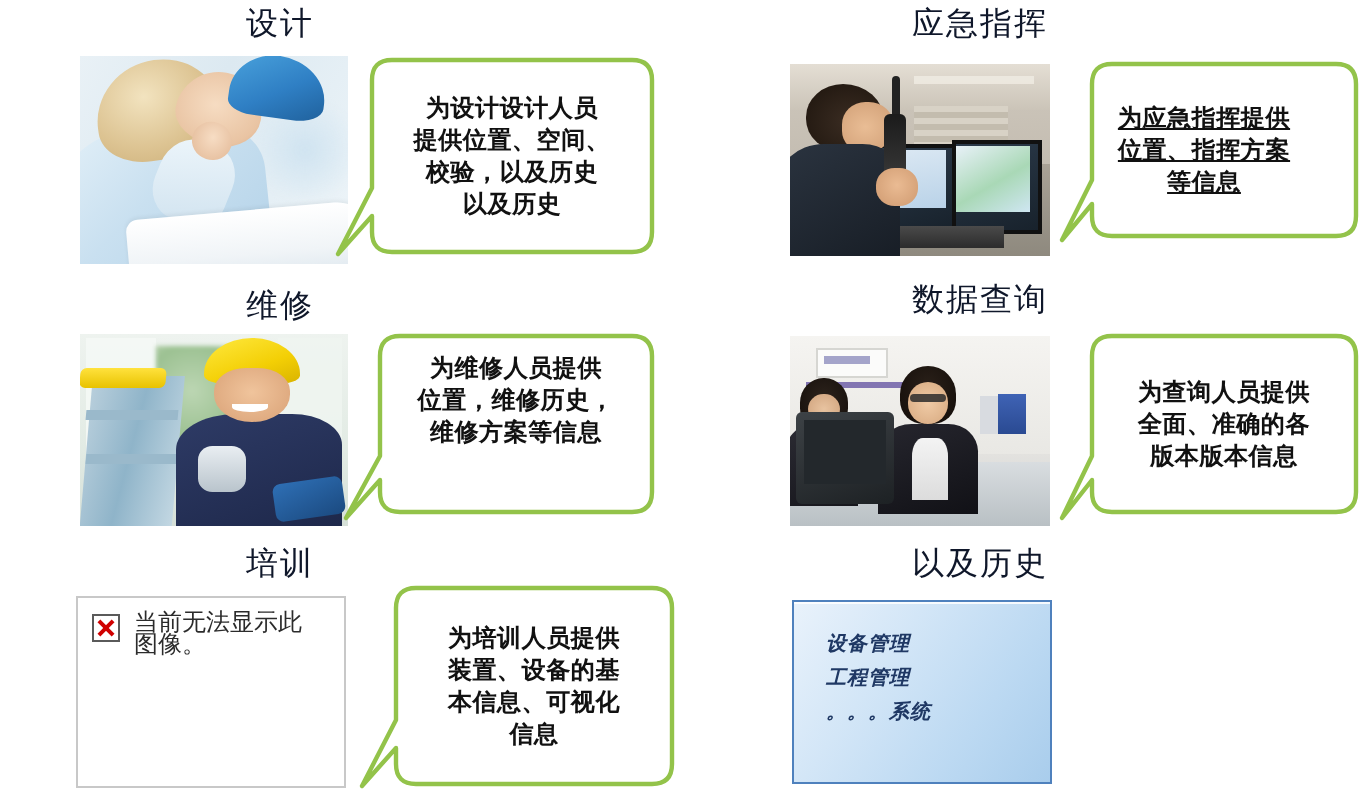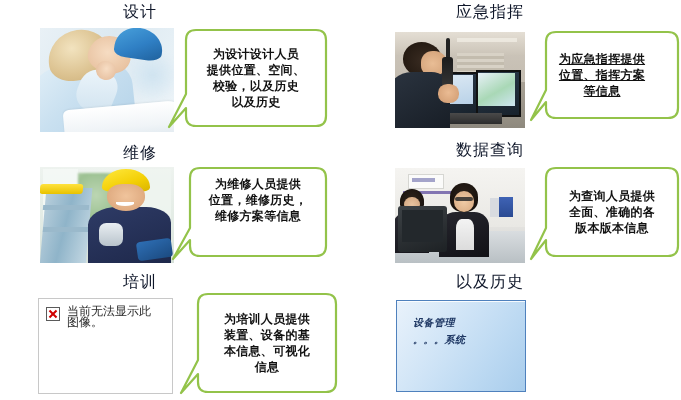--- a/index.html
+++ b/index.html
@@ -359,18 +359,19 @@
       <span>本信息、可视化</span>
       <span>信息</span>
     </div>
   </div>
 
   <div class="title" style="left:428px;top:272px;width:124px;">以及历史</div>
 
   <div class="sysbox" style="left:396px;top:300px;width:130px;height:92px;">
     <ul>
       <li>设备管理</li>
+      <li>工程管理</li>
       <li>。。。系统</li>
     </ul>
   </div>
 
 
 </div>
 
 </body></html>

